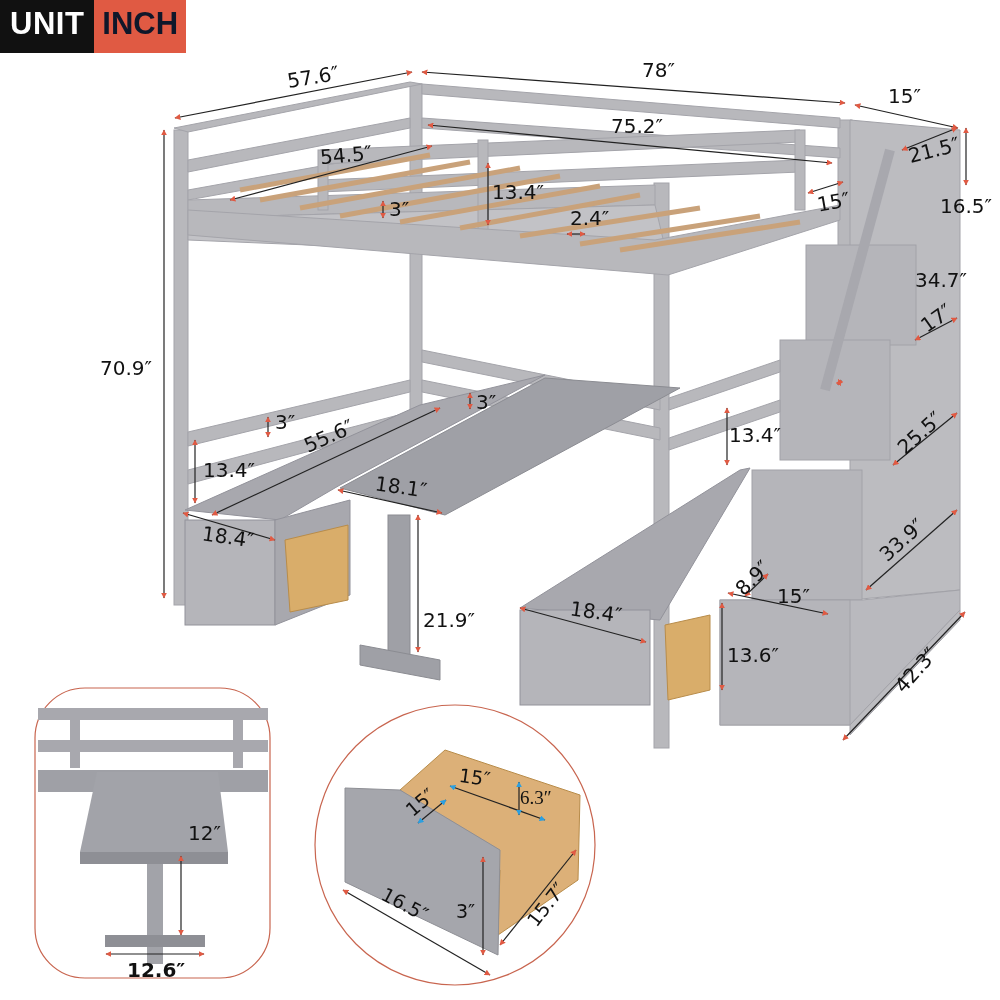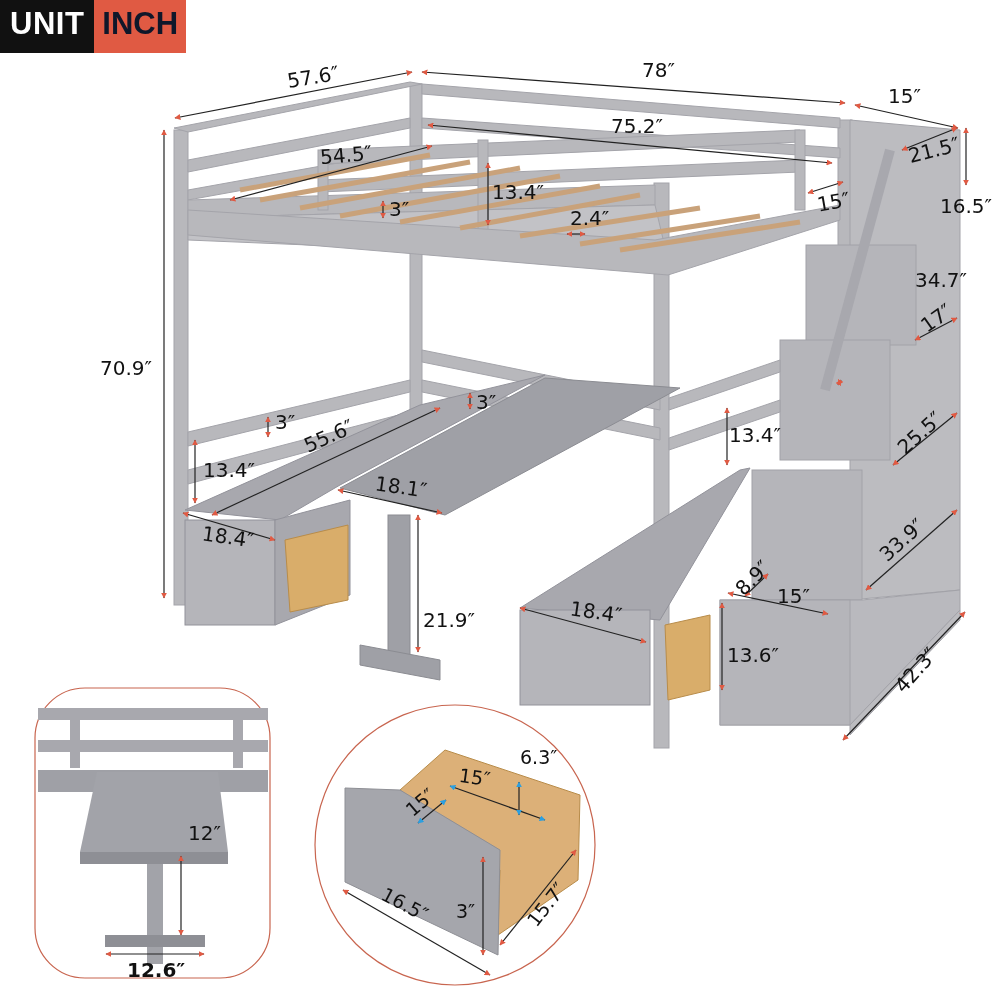--- a/index.html
+++ b/index.html
@@ -198,16 +198,16 @@
 <div class="dim lg" style="left:733px;top:568px;transform:rotate(-45deg);">8.9″</div>
 <div class="dim lg" style="left:777px;top:586px;">15″</div>
 <div class="dim lg" style="left:727px;top:645px;">13.6″</div>
 <div class="dim lg" style="left:890px;top:660px;transform:rotate(-48deg);">42.3″</div>
 
 <div class="dim lg" style="left:188px;top:823px;">12″</div>
 <div class="dim lg" style="left:127px;top:960px;font-weight:bold;">12.6″</div>
 
 <div class="dim" style="left:459px;top:768px;transform:rotate(8deg);">15″</div>
 <div class="dim" style="left:405px;top:793px;transform:rotate(-40deg);">15″</div>
-<div class="dim" style="left:520px;top:748px;">6.3″</div>
+<div class="dim" style="left:520px;top:788px;font-family:Liberation Serif, serif;">6.3″</div>
 <div class="dim" style="left:380px;top:895px;transform:rotate(28deg);">16.5″</div>
 <div class="dim" style="left:456px;top:902px;">3″</div>
 <div class="dim" style="left:522px;top:895px;transform:rotate(-52deg);">15.7″</div>
 
 </body></html>

